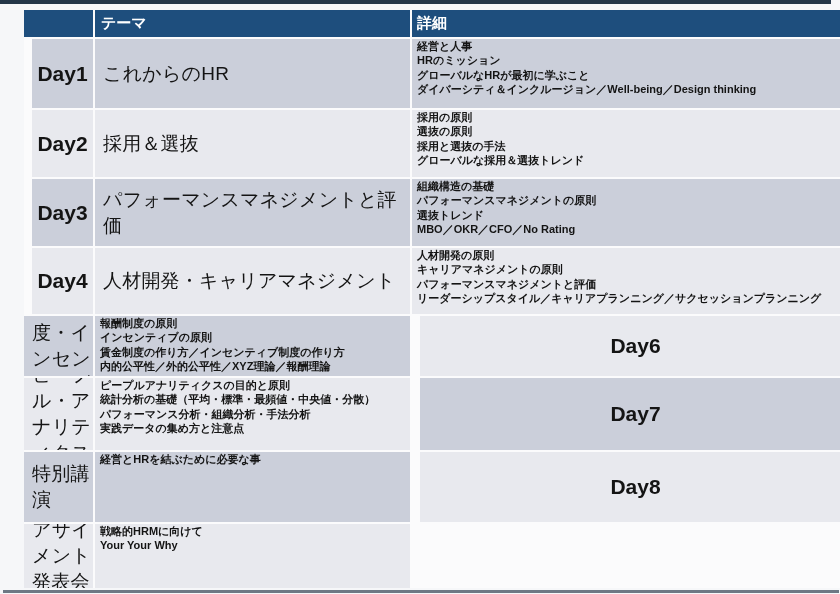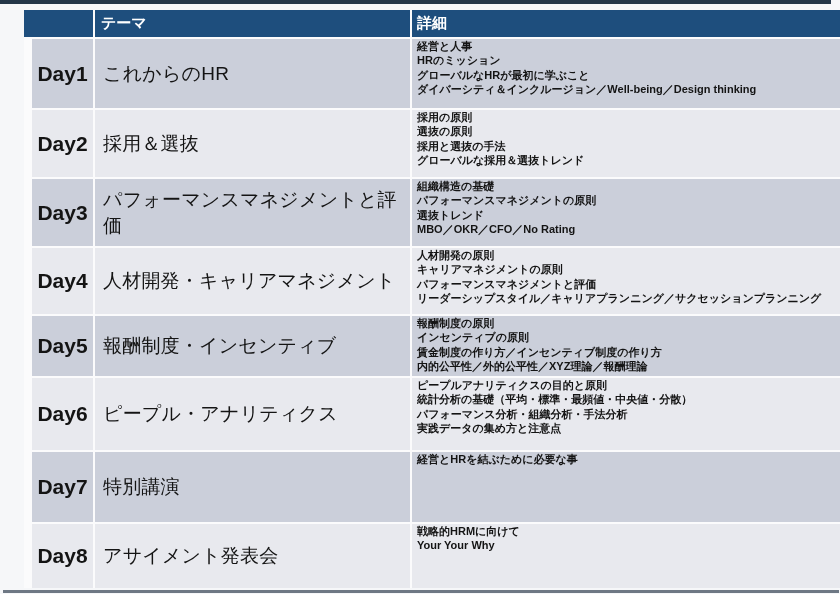--- a/index.html
+++ b/index.html
@@ -88,21 +88,20 @@
 
     <div class="cell day r-light">Day4</div>
     <div class="cell theme r-light">人材開発・キャリアマネジメント</div>
     <div class="cell detail r-light">
       <div class="dl">人材開発の原則</div>
       <div class="dl">キャリアマネジメントの原則</div>
       <div class="dl">パフォーマンスマネジメントと評価</div>
       <div class="dl">リーダーシップスタイル／キャリアプランニング／サクセッションプランニング</div>
     </div>
 
-    <div class="cell day r-dark">Day5</div>
     <div class="cell theme r-dark">報酬制度・インセンティブ</div>
     <div class="cell detail r-dark">
       <div class="dl">報酬制度の原則</div>
       <div class="dl">インセンティブの原則</div>
       <div class="dl">賃金制度の作り方／インセンティブ制度の作り方</div>
       <div class="dl">内的公平性／外的公平性／XYZ理論／報酬理論</div>
     </div>
 
     <div class="cell day r-light">Day6</div>
     <div class="cell theme r-light">ピープル・アナリティクス</div>

